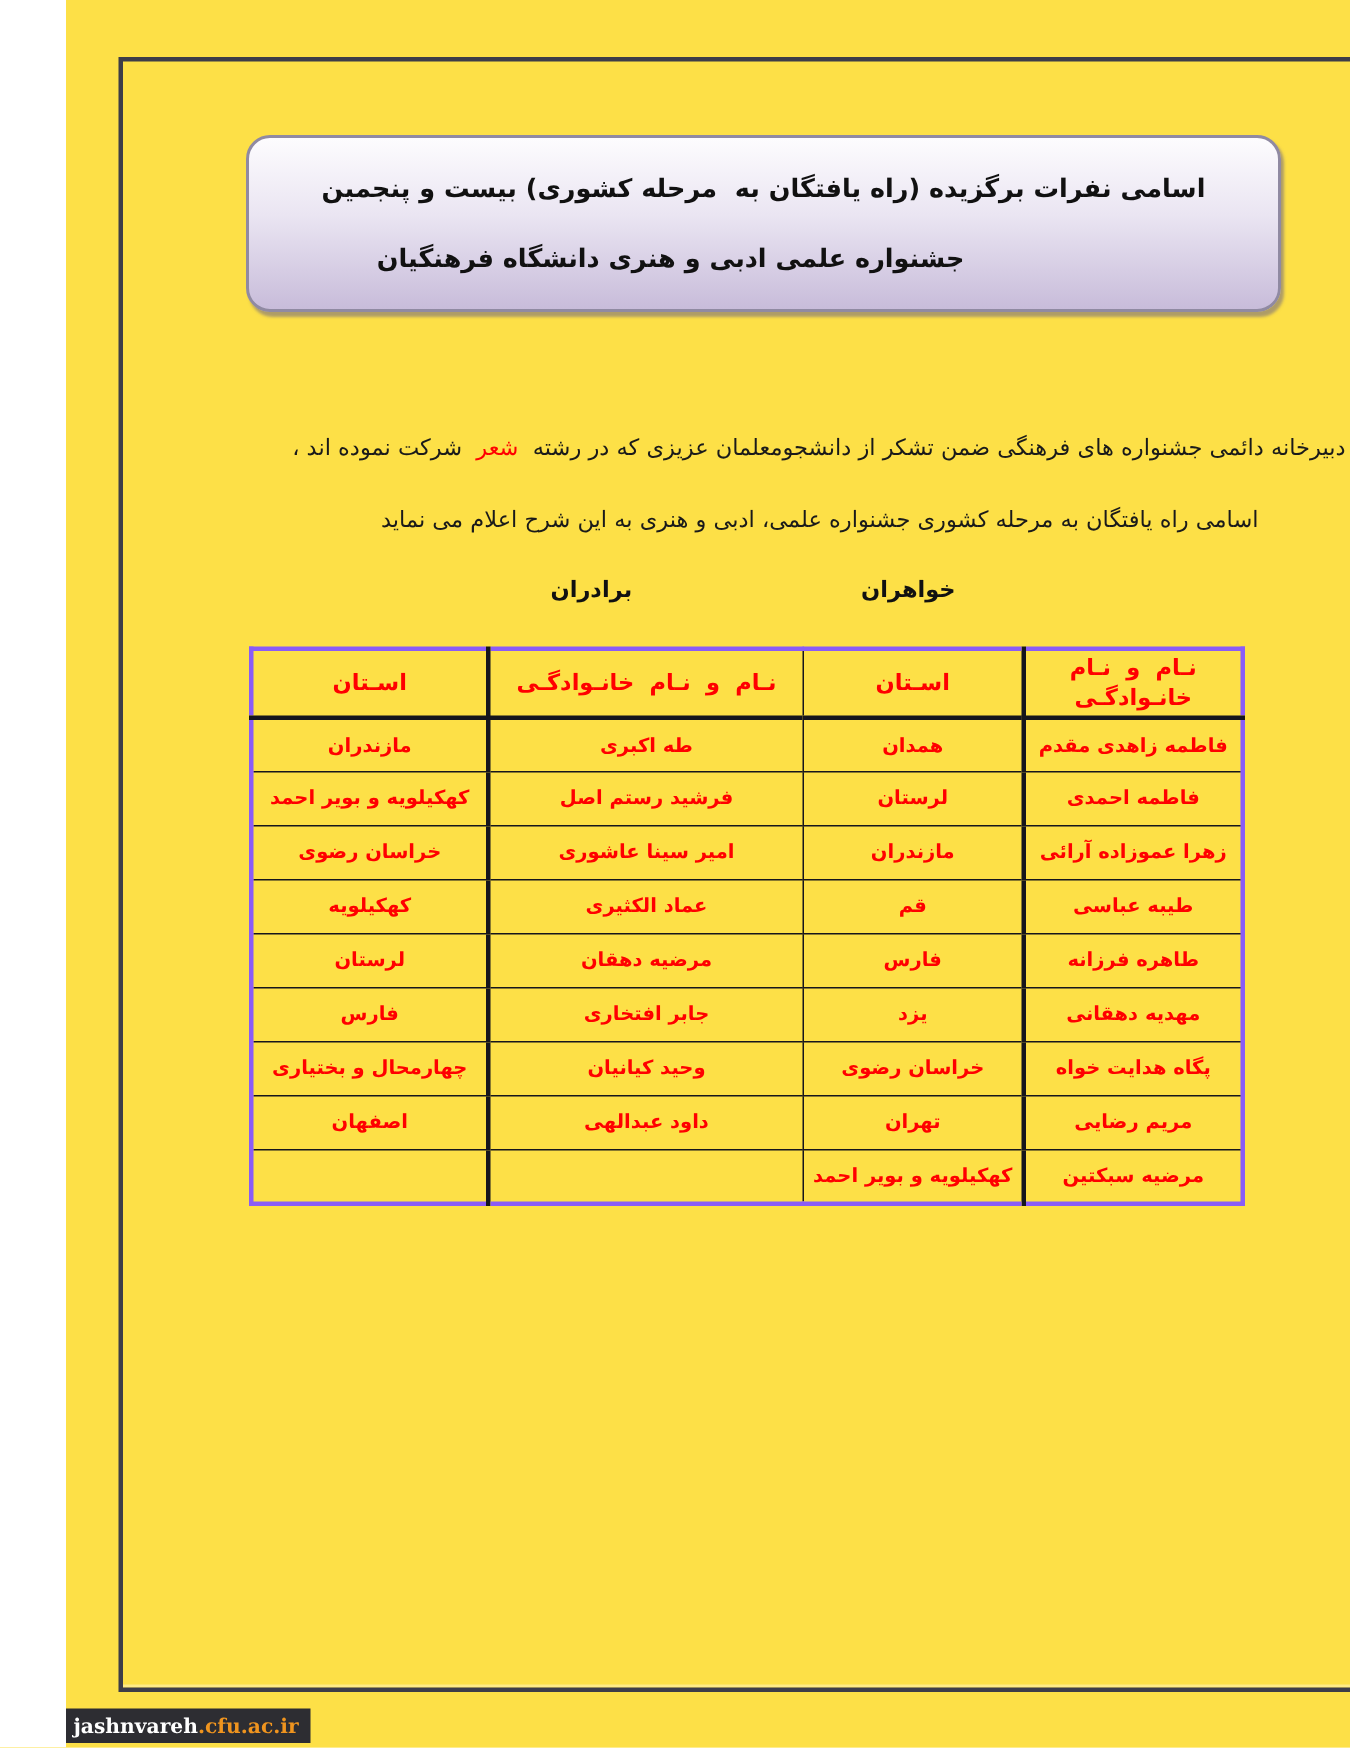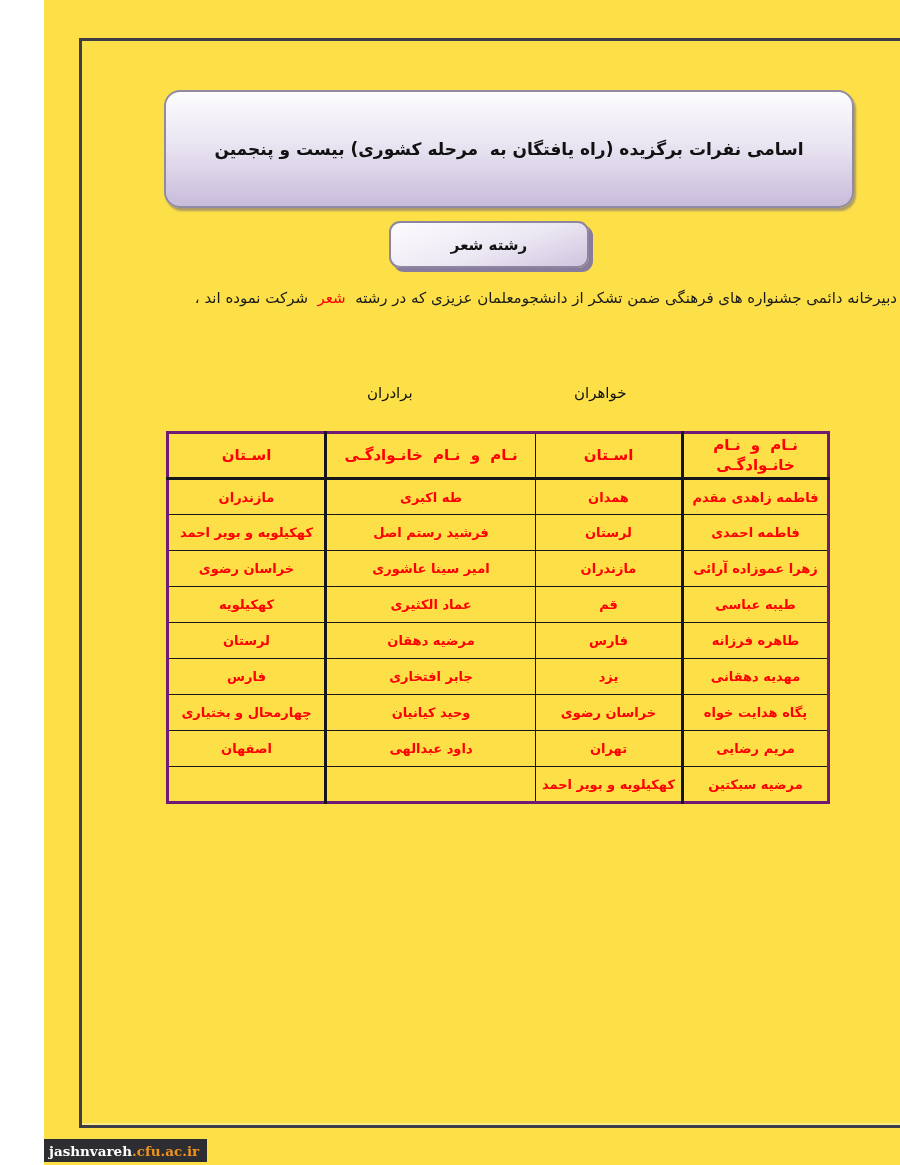--- a/index.html
+++ b/index.html
@@ -79,33 +79,33 @@
     white-space: pre-wrap;
   }
   .intro.l1 { top: 289px; right: 47px; }
   .intro.l2 { top: 337px; right: 105px; }
   .intro .hl { color: #ff0000; text-align: right; }
 
   
   .group-label {
     position: absolute;
     direction: rtl;
-    font-weight: 400;
+    font-weight: 700;
     font-size: 15px;
     color: #111;
   }
   .group-label.sisters  { left: 530px; top: 384px; }
   .group-label.brothers { left: 323px; top: 384px; }
 
   
   table.results {
     position: absolute;
     left: 122px; top: 431px;
     border-collapse: collapse;
-    border: 3px solid #701a75;
+    border: 3px solid #8b5cf6;
     table-layout: fixed;
     background: transparent;
   }
   table.results th, table.results td {
     border: 1px solid #15151c;
     text-align: center;
     vertical-align: middle;
     color: #ff0000;
     font-weight: 700;
     padding: 2px 4px;
@@ -144,28 +144,27 @@
 </style>
 </head>
 <body>
 
 <div class="page">
 
   <div class="frame"></div>
 
   <div class="title-box">
     <div class="title-line l1">اسامی نفرات برگزیده (راه یافتگان به &nbsp;مرحله کشوری) بیست و پنجمین</div>
+    <div class="title-line l2">جشنواره علمی ادبی و هنری دانشگاه فرهنگیان</div>
   </div>
 
-  <div class="field-badge">
-    <span>رشته شعر</span>
-  </div>
 
   <div class="intro l1"><span>دبیرخانه دائمی جشنواره های فرهنگی ضمن تشکر از دانشجومعلمان عزیزی که در رشته &nbsp;</span><span class="hl">شعر</span><span>&nbsp; شرکت نموده اند ،</span></div>
 
+  <div class="intro l2">اسامی راه یافتگان به مرحله کشوری جشنواره علمی، ادبی و هنری به این شرح اعلام می نماید</div>
 
   <div class="group-label sisters">خواهران</div>
   <div class="group-label brothers">برادران</div>
 
   <table class="results" dir="rtl">
     <thead>
       <tr>
         <th class="c-sname">نـام و نـام خانـوادگـی</th>
         <th class="c-sprov">اسـتان</th>
         <th class="c-bname">نـام و نـام خانـوادگـی</th>

